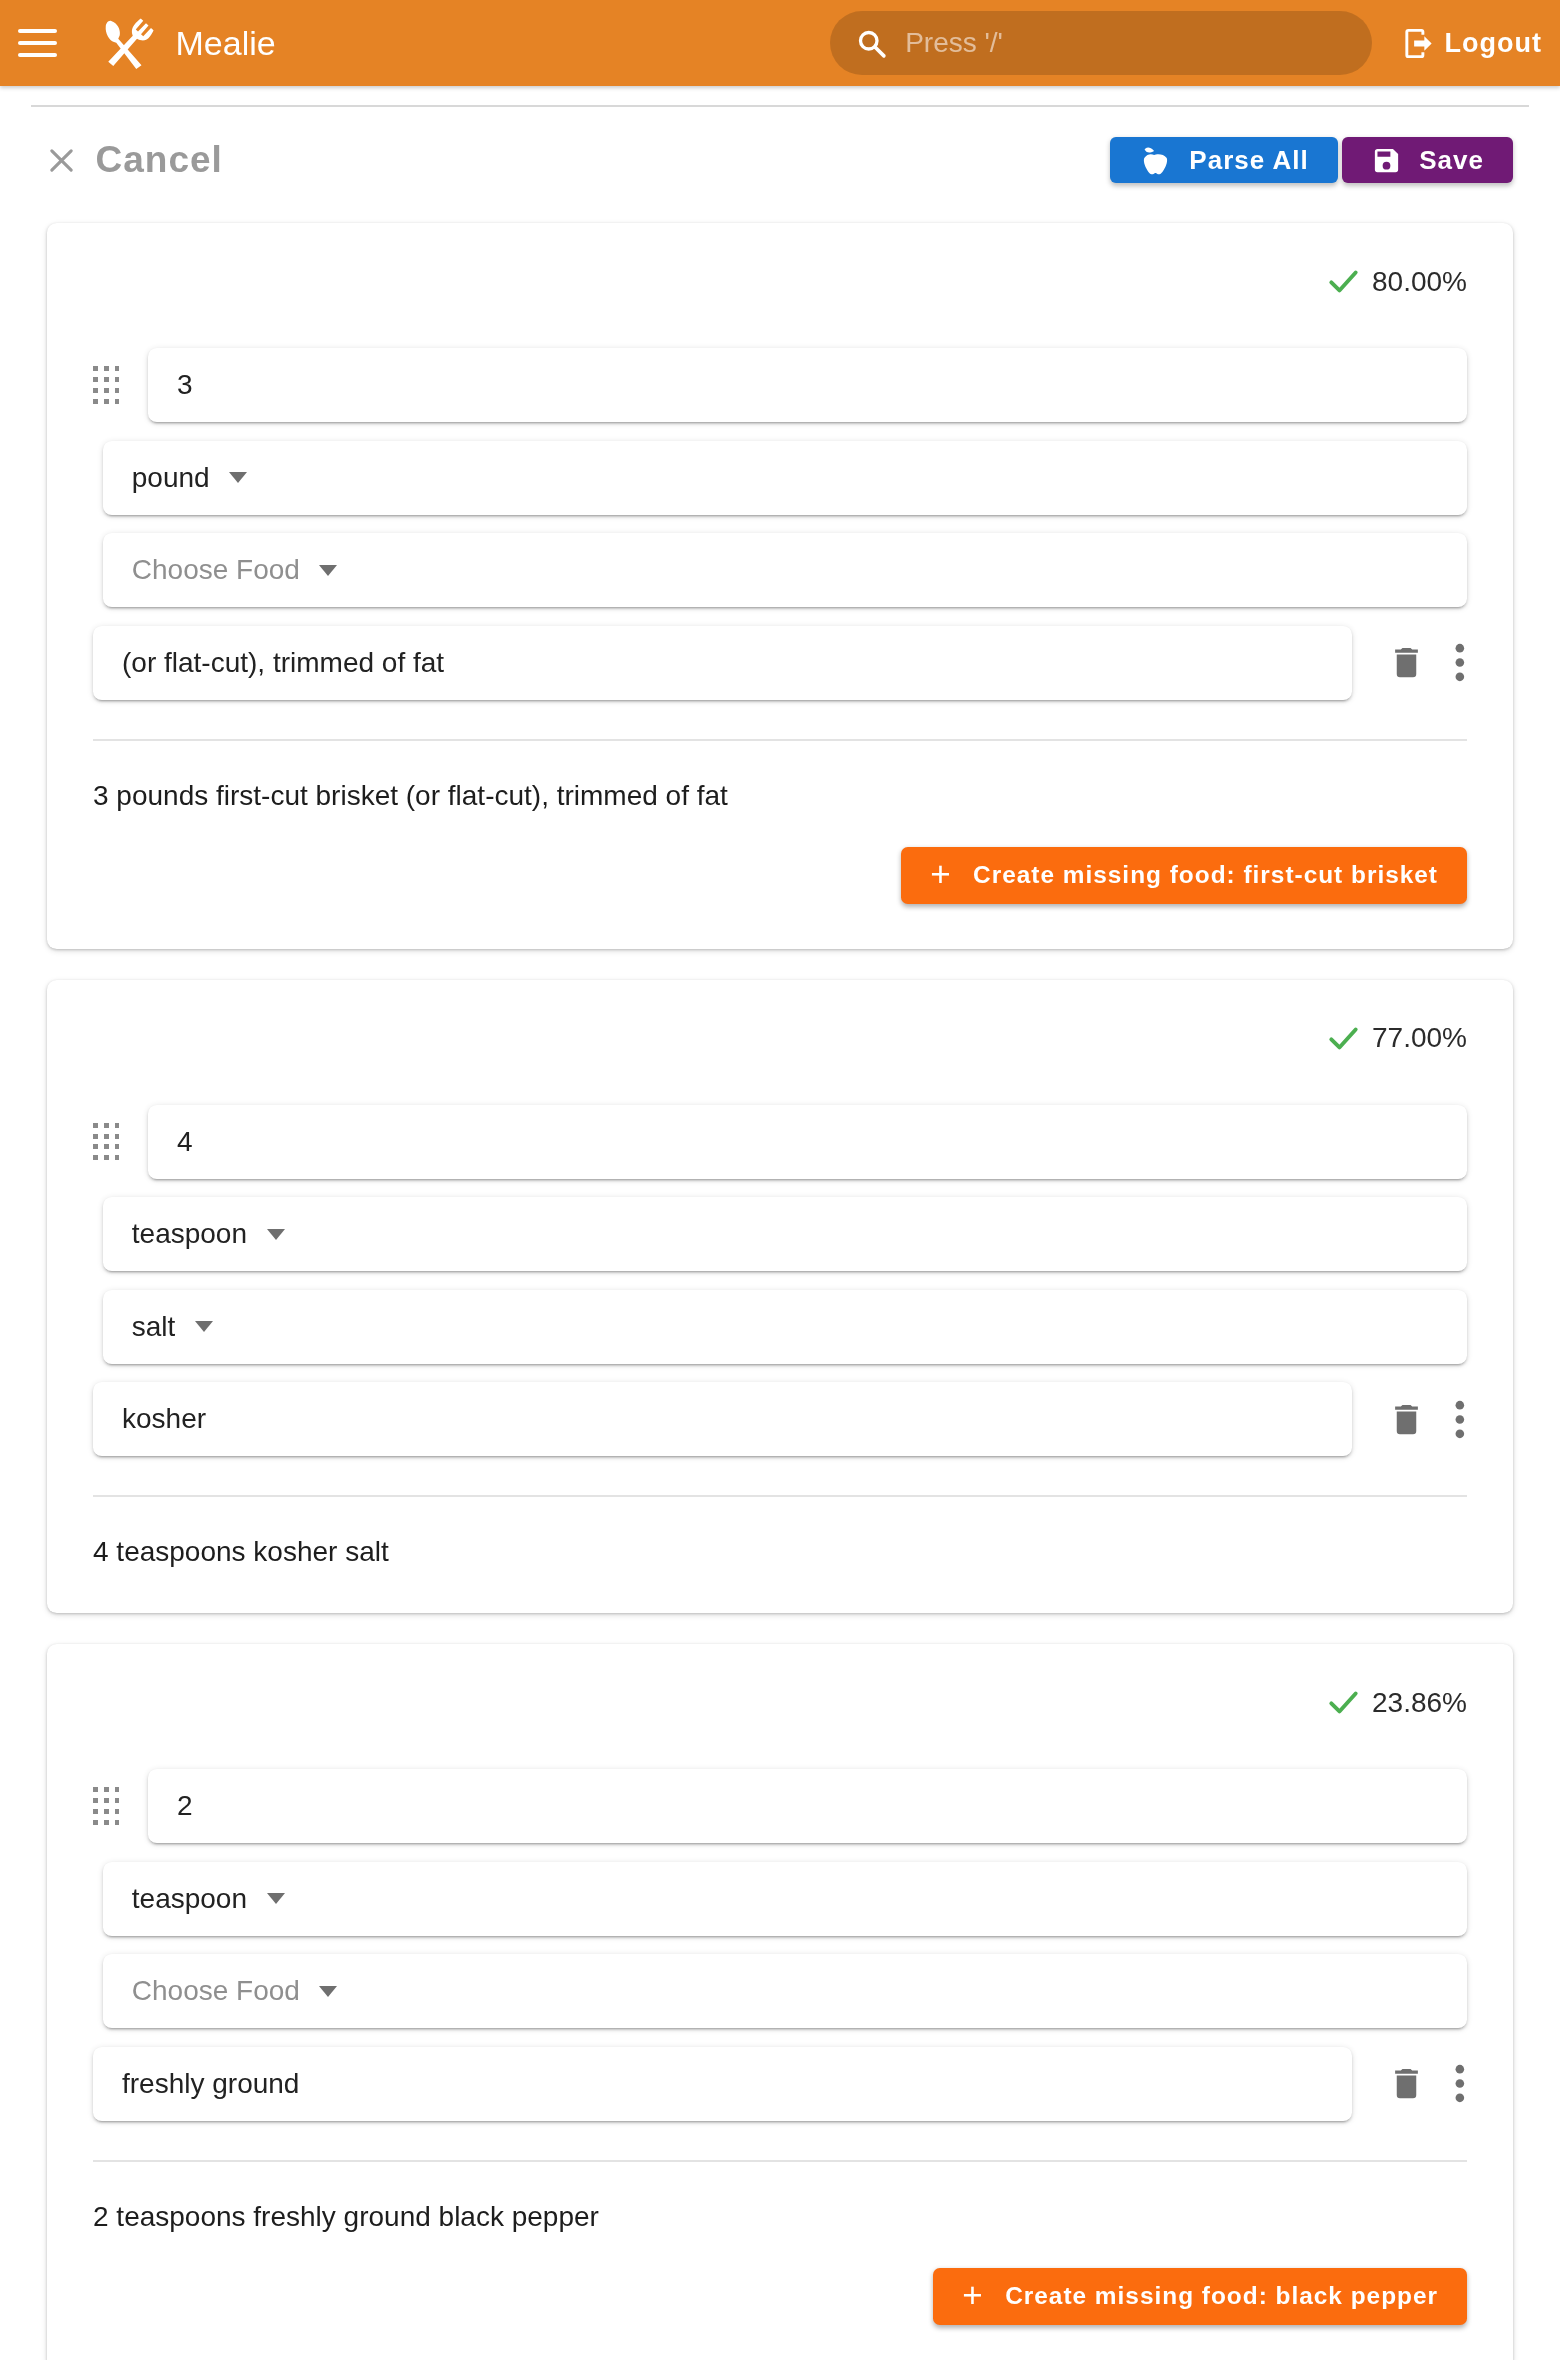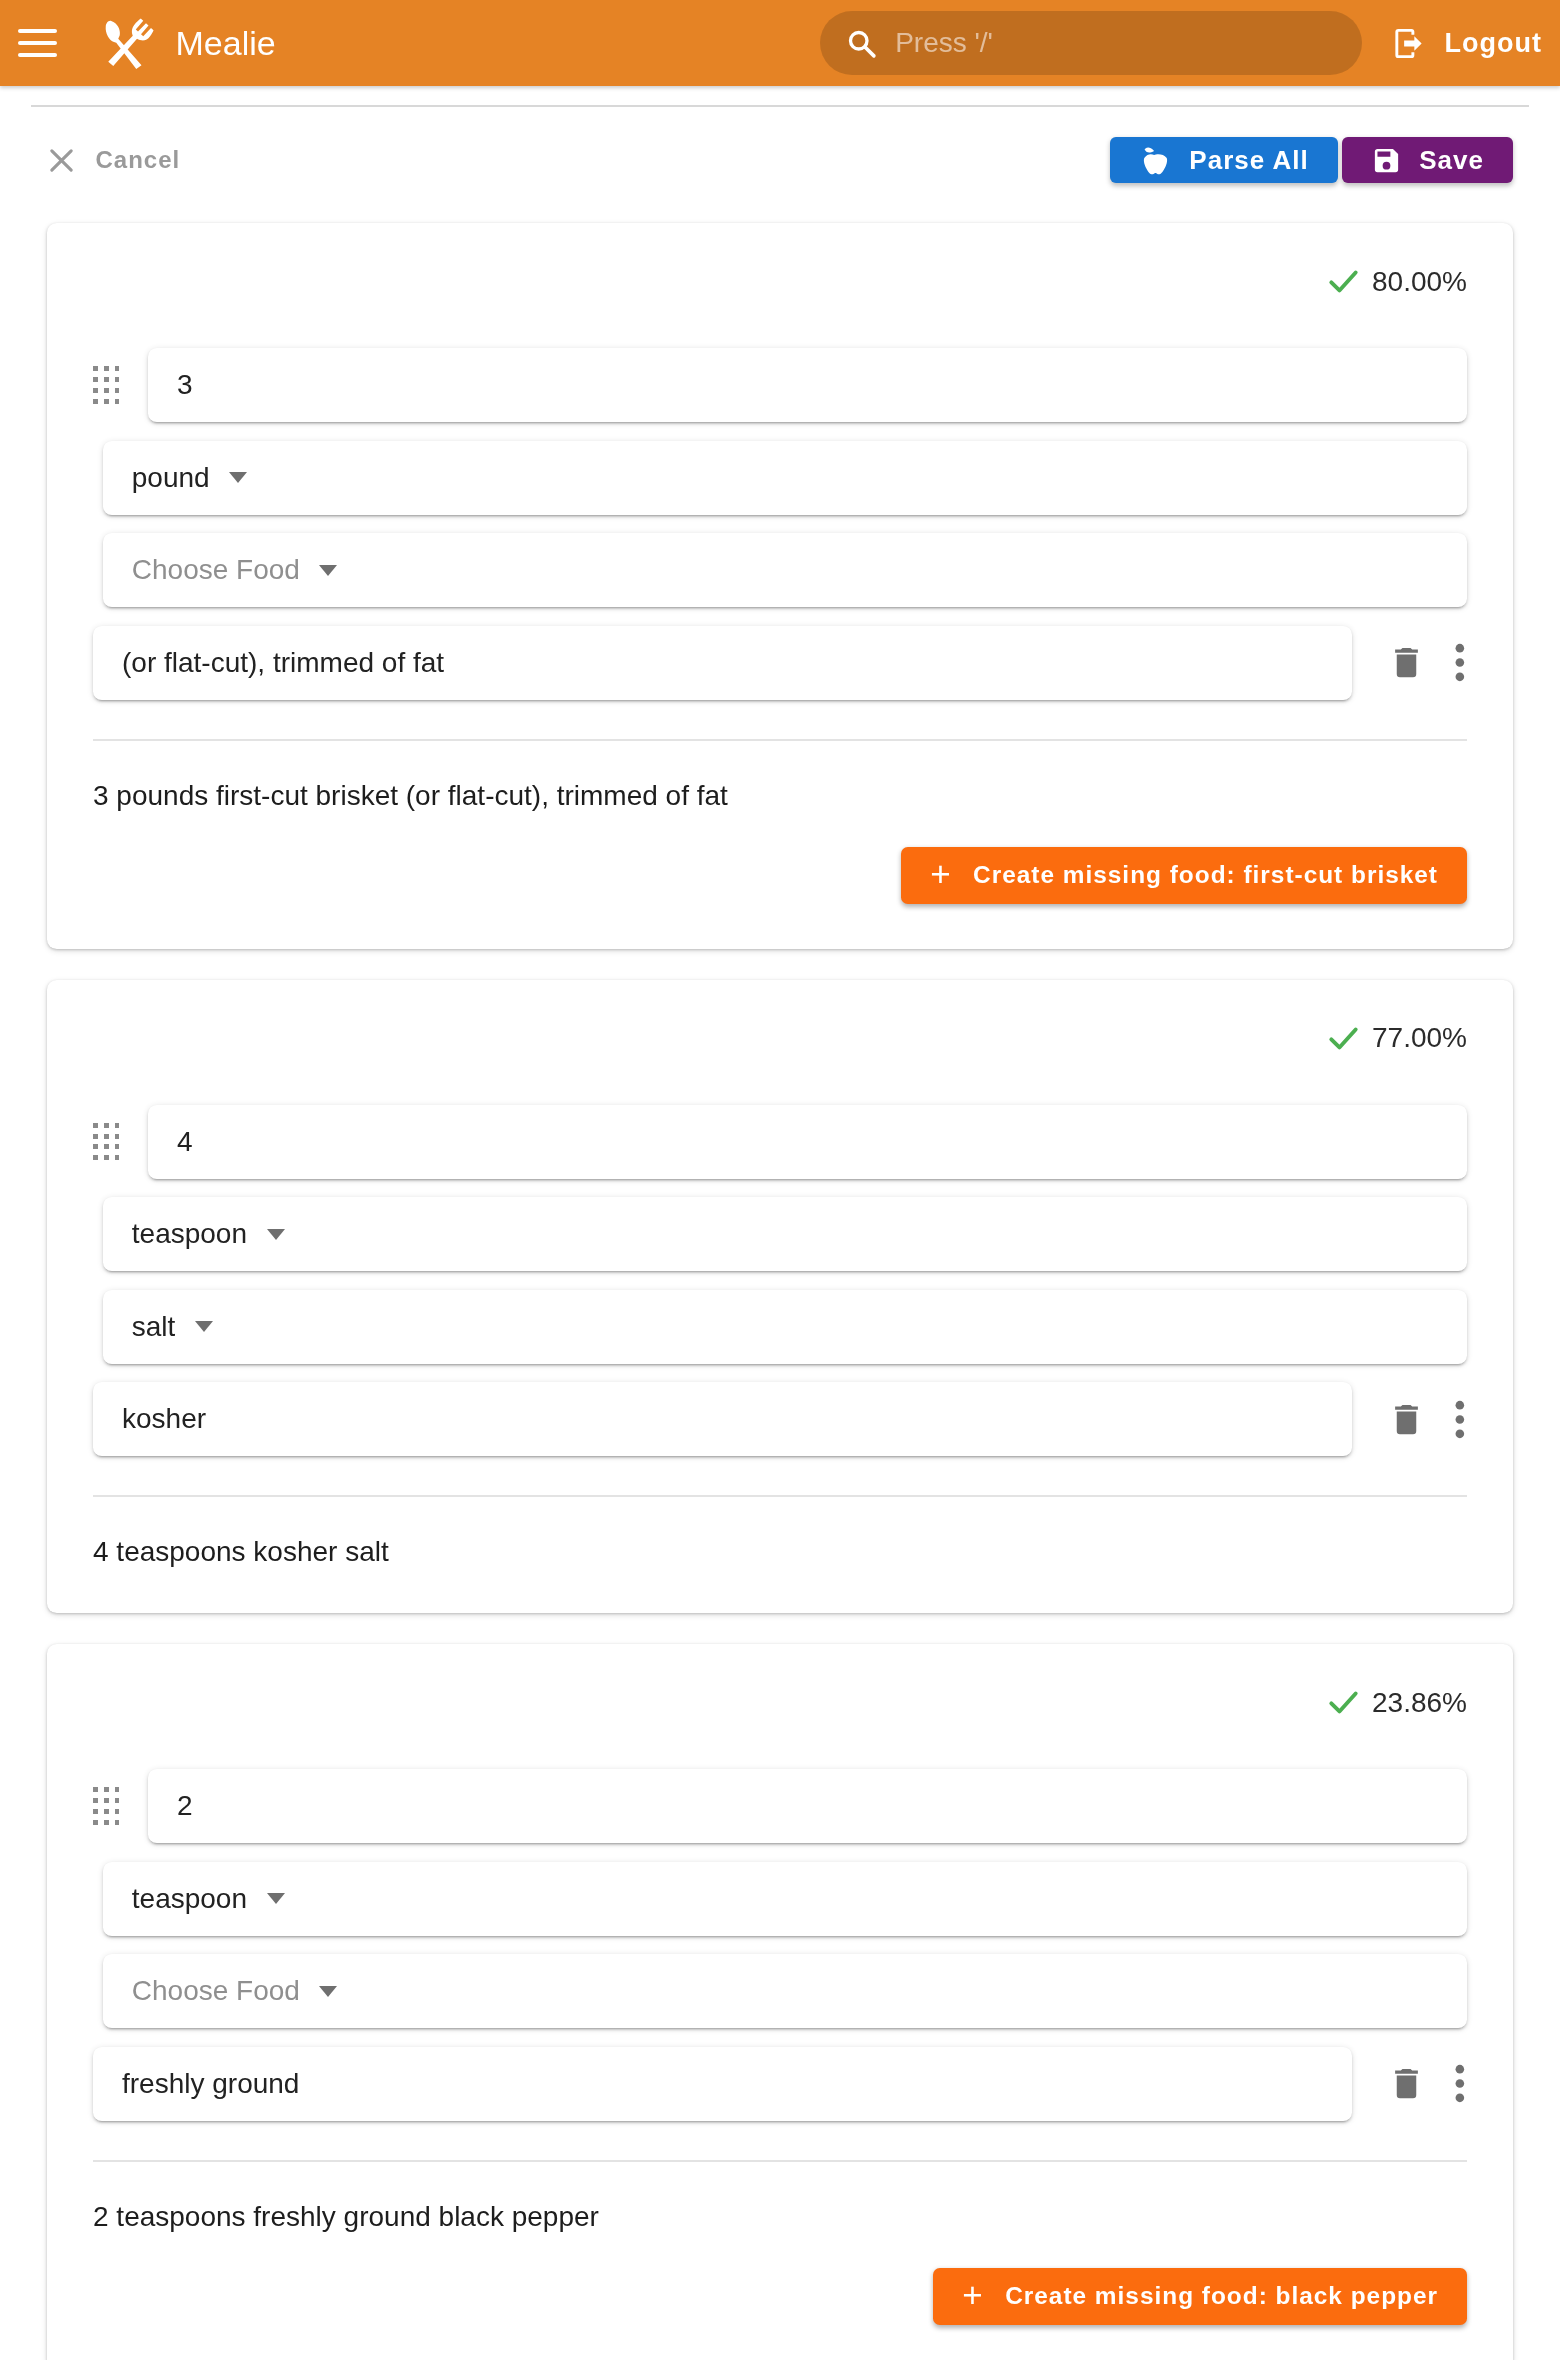--- a/index.html
+++ b/index.html
@@ -16,26 +16,26 @@
   }
   .hamburger { width:39px; height:29px; display:flex; flex-direction:column; justify-content:space-between; cursor:pointer; }
   .hamburger span { display:block; height:4.9px; border-radius:2px; background:#fff; }
   .logo { margin-left:39px; width:60px; height:60px; }
   .app-title { color:#fff; font-size:34px; margin-left:19.5px; font-weight:400; }
   .searchbar {
     margin-left:auto; width:542px; height:64px; border-radius:32px;
     background:rgba(0,0,0,.16); display:flex; align-items:center; padding:0 25px; cursor:text;
   }
   .searchbar .ph { color:rgba(255,255,255,.55); font-size:28px; margin-left:17.6px; }
-  .logout { display:flex; align-items:center; gap:19px; margin-left:29px; cursor:pointer; }
+  .logout { display:flex; align-items:center; gap:9px; margin-left:29px; cursor:pointer; }
   .logout .lbl { color:#fff; font-size:27px; font-weight:bold; letter-spacing:1px; }
   
   .top-divider { margin:18.5px 31px 0; border-top:2px solid #D8D8D8; }
   .toolbar { margin:21.5px 47px 0; display:flex; align-items:center; height:64px; }
-  .cancel { display:flex; align-items:center; gap:19.5px; color:#9A9A9A; font-size:24px; font-weight:bold; letter-spacing:1px; cursor:pointer; }
+  .cancel { display:flex; align-items:center; gap:19.5px; color:#9A9A9A; font-size:37px; font-weight:bold; letter-spacing:1px; cursor:pointer; }
   .btn {
     display:flex; align-items:center; gap:17.6px; height:46px; padding:0 29px;
     border:none; border-radius:5.9px; color:#fff; font-weight:bold; font-size:26px;
     letter-spacing:1px; cursor:pointer; box-shadow:0 2.9px 4.9px rgba(0,0,0,.25);
     font-family:inherit;
   }
   .btn-parse { margin-left:auto; background:#1976D2; }
   .btn-save  { margin-left:4px; background:#701a75; }
   
   .card {

